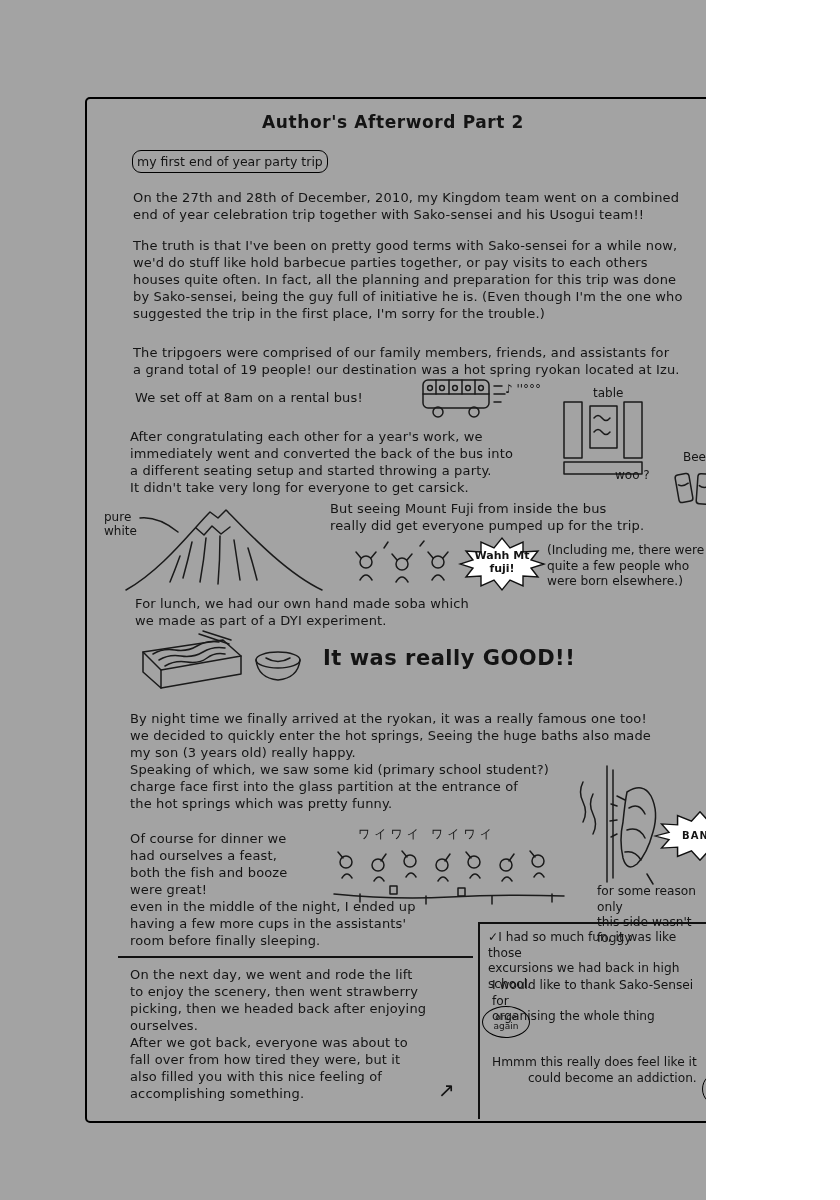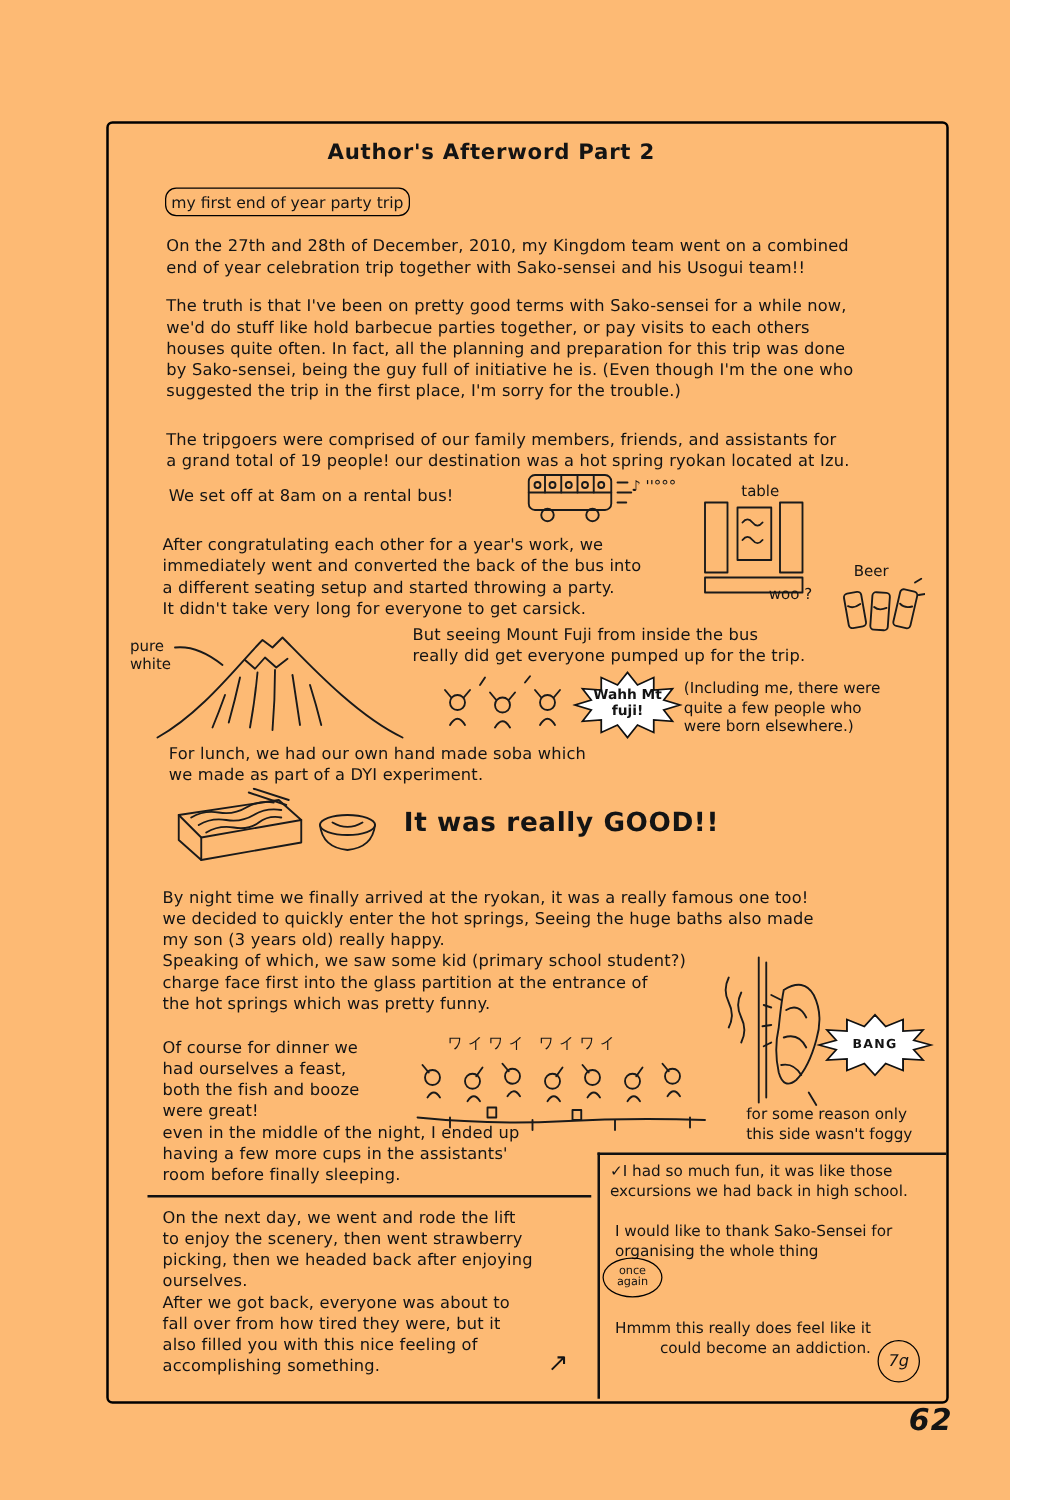--- a/index.html
+++ b/index.html
@@ -1,19 +1,19 @@
 <!DOCTYPE html>
 <html><head>
 <meta charset="utf-8">
 <style>
   html,body{margin:0;padding:0;background:#ffffff;}
   .page{
     position:relative;
-    width:808px;height:1200px;
-    background:#fdba74;
+    width:706px;height:1200px;
+    background:#a3a3a3;
     font-family:"DejaVu Sans", sans-serif;
     color:#141414;
     overflow:hidden;
   }
   .abs{position:absolute;}
   .frame{
     left:85px;top:97px;width:670px;height:1022px;
     border:2.5px solid #000;border-radius:5px;
   }
   .title{

